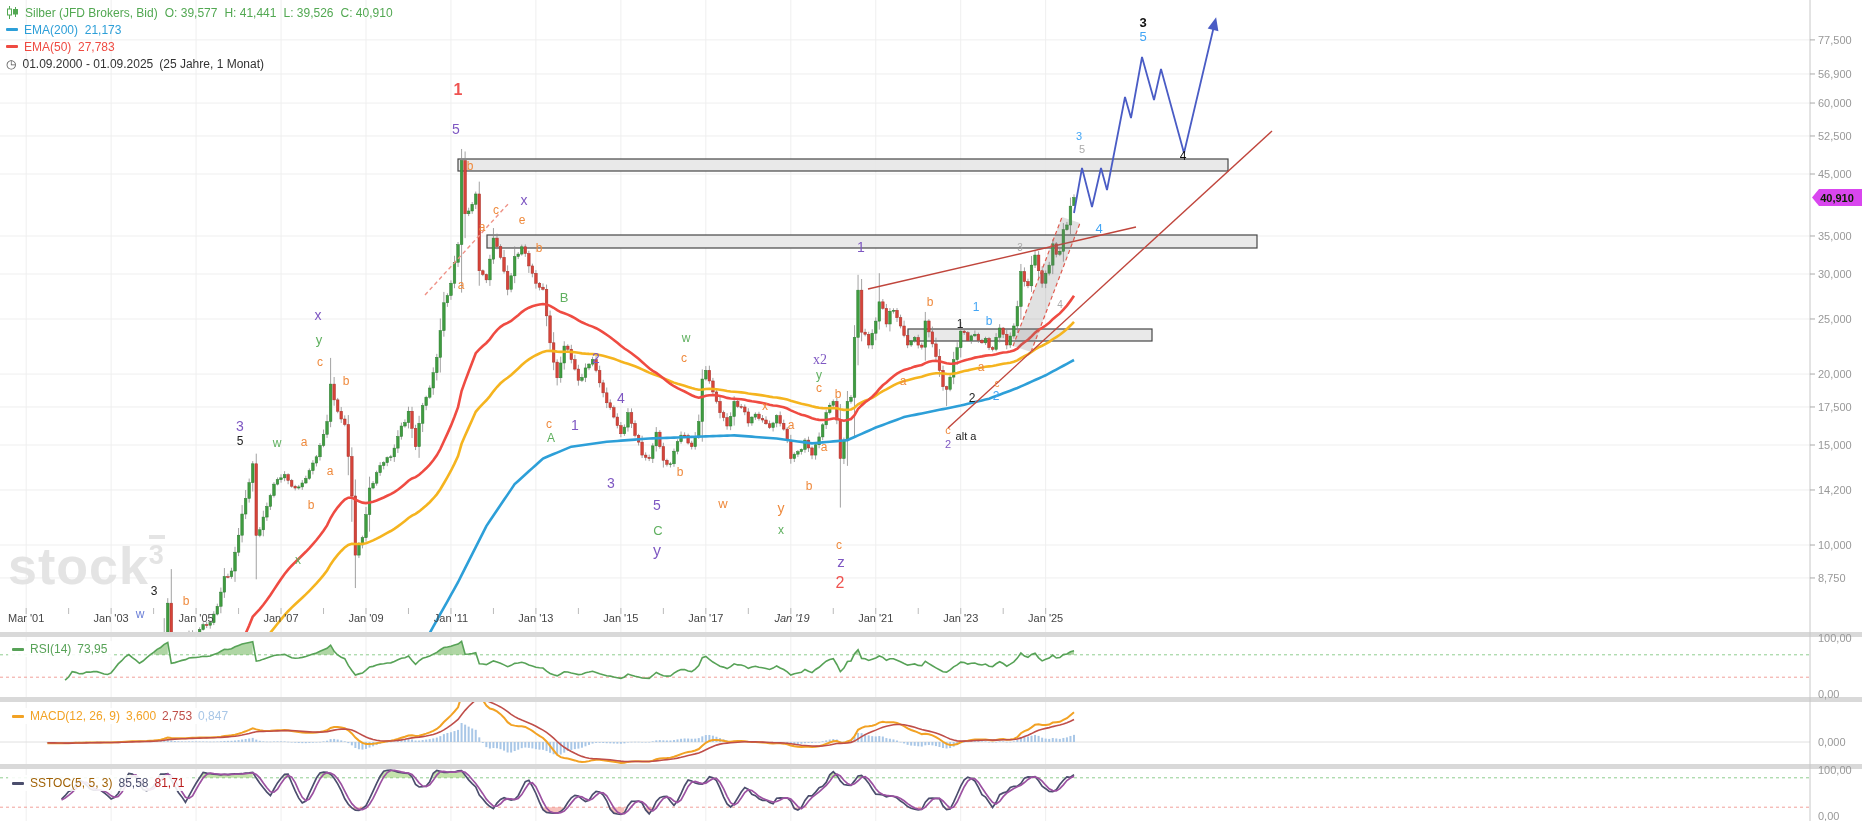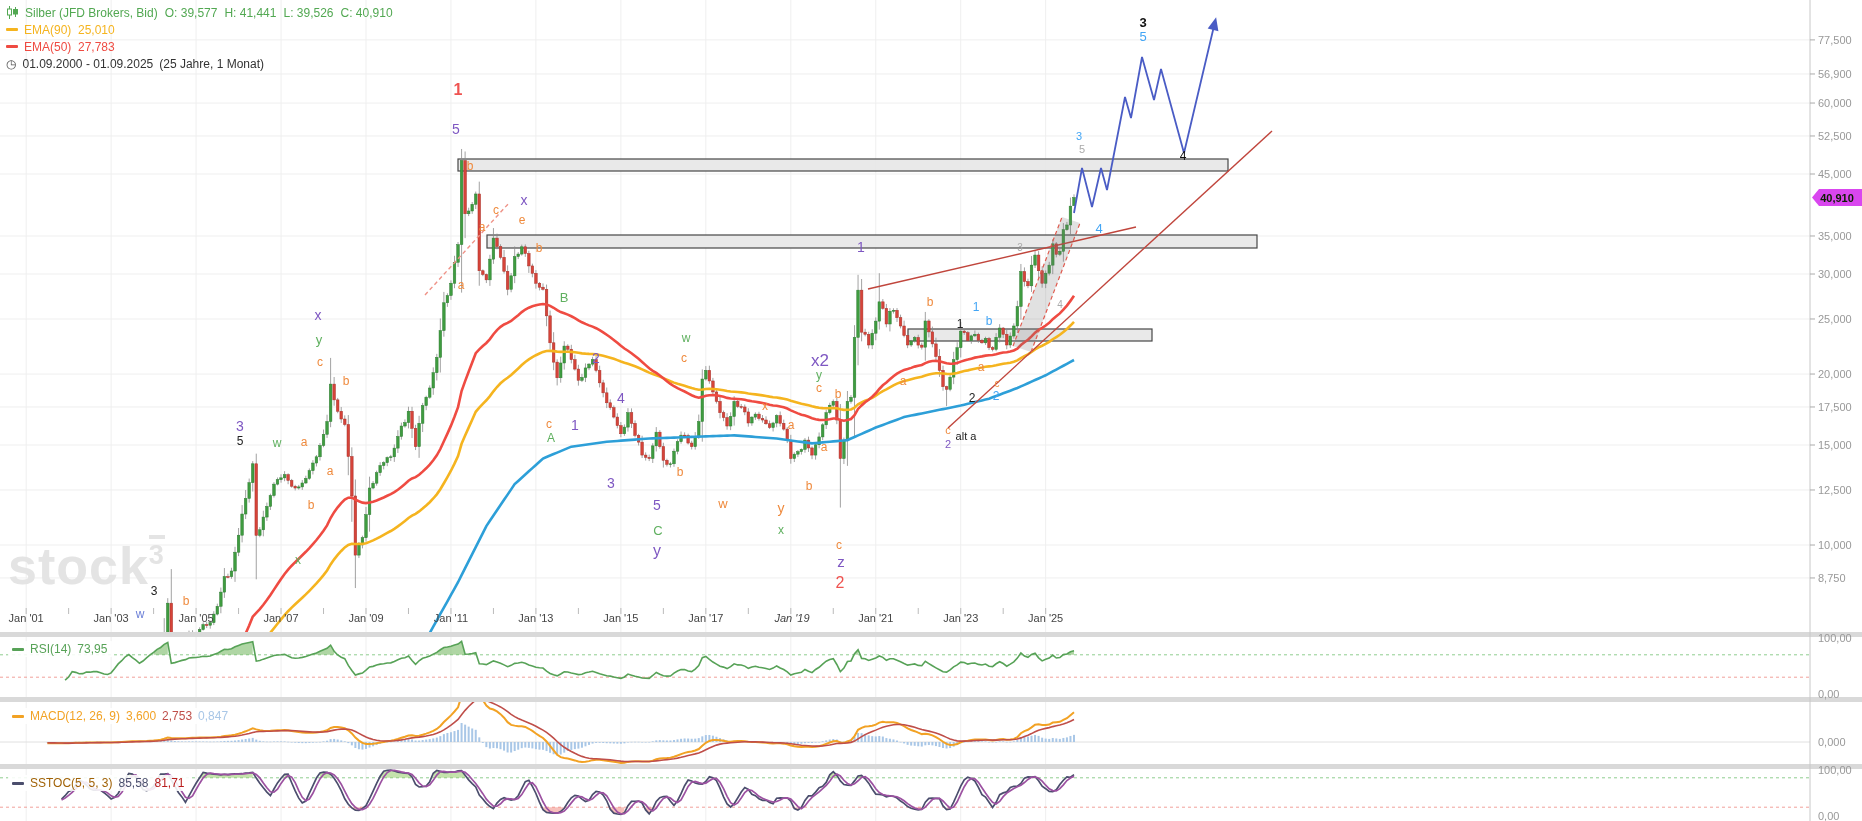--- a/index.html
+++ b/index.html
@@ -1078,22 +1078,22 @@
     <div class="lg-row">
       <svg width="13" height="13" viewBox="0 0 13 13">
         <line x1="3.5" y1="0" x2="3.5" y2="13" stroke="#52a852" stroke-width="1"></line>
         <rect x="1.5" y="3" width="4" height="6" fill="#fff" stroke="#52a852"></rect>
         <line x1="9.5" y1="1" x2="9.5" y2="11" stroke="#52a852" stroke-width="1"></line>
         <rect x="7.5" y="3.5" width="4" height="4.5" fill="#52a852" stroke="#52a852"></rect>
       </svg>
       <span class="lg-ohlc" style="color:#52a852"><span>Silber (JFD Brokers, Bid)</span><span>O: 39,577</span><span>H: 41,441</span><span>L: 39,526</span><span>C: 40,910</span></span>
     </div>
     <div class="lg-row">
-      <span class="sw" style="background:#f5b41f"></span>
-      <span style="color:#f5b41f"><span>EMA(90)</span>&nbsp;&nbsp;<span>25,010</span></span>
+      <span class="sw" style="background:#2d9fd8"></span>
+      <span style="color:#2d9fd8"><span>EMA(200)</span>&nbsp;&nbsp;<span>21,173</span></span>
     </div>
     <div class="lg-row">
       <span class="sw" style="background:#ef4b42"></span>
       <span style="color:#ef4b42"><span>EMA(50)</span>&nbsp;&nbsp;<span>27,783</span></span>
     </div>
     <div class="lg-row date-row">
       <span class="clock">◷</span>
       <span>01.09.2000 - 01.09.2025</span>
       <span>(25 Jahre, 1 Monat)</span>
     </div>
@@ -1124,24 +1124,24 @@
       <div class="axis-lb" style="left: 1818px; top: 73.9802px;">56,900</div>
       <div class="axis-lb" style="left: 1818px; top: 103.035px;">60,000</div>
       <div class="axis-lb" style="left: 1818px; top: 135.974px;">52,500</div>
       <div class="axis-lb" style="left: 1818px; top: 174px;">45,000</div>
       <div class="axis-lb" style="left: 1818px; top: 235.994px;">35,000</div>
       <div class="axis-lb" style="left: 1818px; top: 274.02px;">30,000</div>
       <div class="axis-lb" style="left: 1818px; top: 318.995px;">25,000</div>
       <div class="axis-lb" style="left: 1818px; top: 374.04px;">20,000</div>
       <div class="axis-lb" style="left: 1818px; top: 406.979px;">17,500</div>
       <div class="axis-lb" style="left: 1818px; top: 445.005px;">15,000</div>
-      <div class="axis-lb" style="left: 1818px; top: 489.98px;">12,500</div>
+      <div class="axis-lb" style="left: 1818px; top: 489.98px;">14,200</div>
       <div class="axis-lb" style="left: 1818px; top: 545.025px;">10,000</div>
       <div class="axis-lb" style="left: 1818px; top: 577.964px;">8,750</div>
-      <div class="x-lb" style="left: 26.16px;">Jan '01</div>
+      <div class="x-lb" style="left: 26.16px;">Mar '01</div>
       <div class="x-lb" style="left: 111.12px;">Jan '03</div>
       <div class="x-lb" style="left: 196.08px;">Jan '05</div>
       <div class="x-lb" style="left: 281.04px;">Jan '07</div>
       <div class="x-lb" style="left: 366px;">Jan '09</div>
       <div class="x-lb" style="left: 450.96px;">Jan '11</div>
       <div class="x-lb" style="left: 535.92px;">Jan '13</div>
       <div class="x-lb" style="left: 620.88px;">Jan '15</div>
       <div class="x-lb" style="left: 705.84px;">Jan '17</div>
       <div class="x-lb" style="left: 792px; font-style: italic;">Jan '19</div>
       <div class="x-lb" style="left: 875.76px;">Jan '21</div>
@@ -1188,21 +1188,21 @@
       <div class="ann" style="left: 611px; top: 483px; color: rgb(126, 87, 194); font-size: 14px; font-weight: 400;">3</div>
       <div class="ann" style="left: 657px; top: 505px; color: rgb(126, 87, 194); font-size: 14px; font-weight: 400;">5</div>
       <div class="ann" style="left: 723px; top: 503px; color: rgb(239, 138, 61); font-size: 13px; font-weight: 400;">w</div>
       <div class="ann" style="left: 658px; top: 530px; color: rgb(95, 176, 95); font-size: 13px; font-weight: 400;">C</div>
       <div class="ann" style="left: 657px; top: 551px; color: rgb(126, 87, 194); font-size: 16px; font-weight: 400;">y</div>
       <div class="ann" style="left: 861px; top: 247px; color: rgb(126, 87, 194); font-size: 14px; font-weight: 400;">1</div>
       <div class="ann" style="left: 930px; top: 302px; color: rgb(239, 138, 61); font-size: 12px; font-weight: 400;">b</div>
       <div class="ann" style="left: 976px; top: 307px; color: rgb(66, 165, 245); font-size: 12px; font-weight: 400;">1</div>
       <div class="ann" style="left: 960px; top: 324px; color: rgb(34, 34, 34); font-size: 12px; font-weight: 400;">1</div>
       <div class="ann" style="left: 989px; top: 321px; color: rgb(66, 165, 245); font-size: 12px; font-weight: 400;">b</div>
-      <div class="ann" style="left: 820px; top: 360px; color: rgb(126, 87, 194); font-size: 17px; font-weight: 400;">x2</div>
+      <div class="ann" style="left: 820px; top: 360px; color: rgb(126, 87, 194); font-size: 14px; font-weight: 400; font-family: Liberation Serif, serif;">x2</div>
       <div class="ann" style="left: 819px; top: 375px; color: rgb(95, 176, 95); font-size: 12px; font-weight: 400;">y</div>
       <div class="ann" style="left: 819px; top: 388px; color: rgb(239, 138, 61); font-size: 12px; font-weight: 400;">c</div>
       <div class="ann" style="left: 838px; top: 394px; color: rgb(239, 138, 61); font-size: 12px; font-weight: 400;">b</div>
       <div class="ann" style="left: 903px; top: 381px; color: rgb(239, 138, 61); font-size: 12px; font-weight: 400;">a</div>
       <div class="ann" style="left: 981px; top: 367px; color: rgb(239, 138, 61); font-size: 12px; font-weight: 400;">a</div>
       <div class="ann" style="left: 972px; top: 398px; color: rgb(34, 34, 34); font-size: 12px; font-weight: 400;">2</div>
       <div class="ann" style="left: 996px; top: 396px; color: rgb(66, 165, 245); font-size: 12px; font-weight: 400;">2</div>
       <div class="ann" style="left: 997px; top: 384px; color: rgb(239, 138, 61); font-size: 10px; font-weight: 400;">c</div>
       <div class="ann" style="left: 791px; top: 425px; color: rgb(239, 138, 61); font-size: 12px; font-weight: 400;">a</div>
       <div class="ann" style="left: 824px; top: 447px; color: rgb(239, 138, 61); font-size: 12px; font-weight: 400;">a</div>

